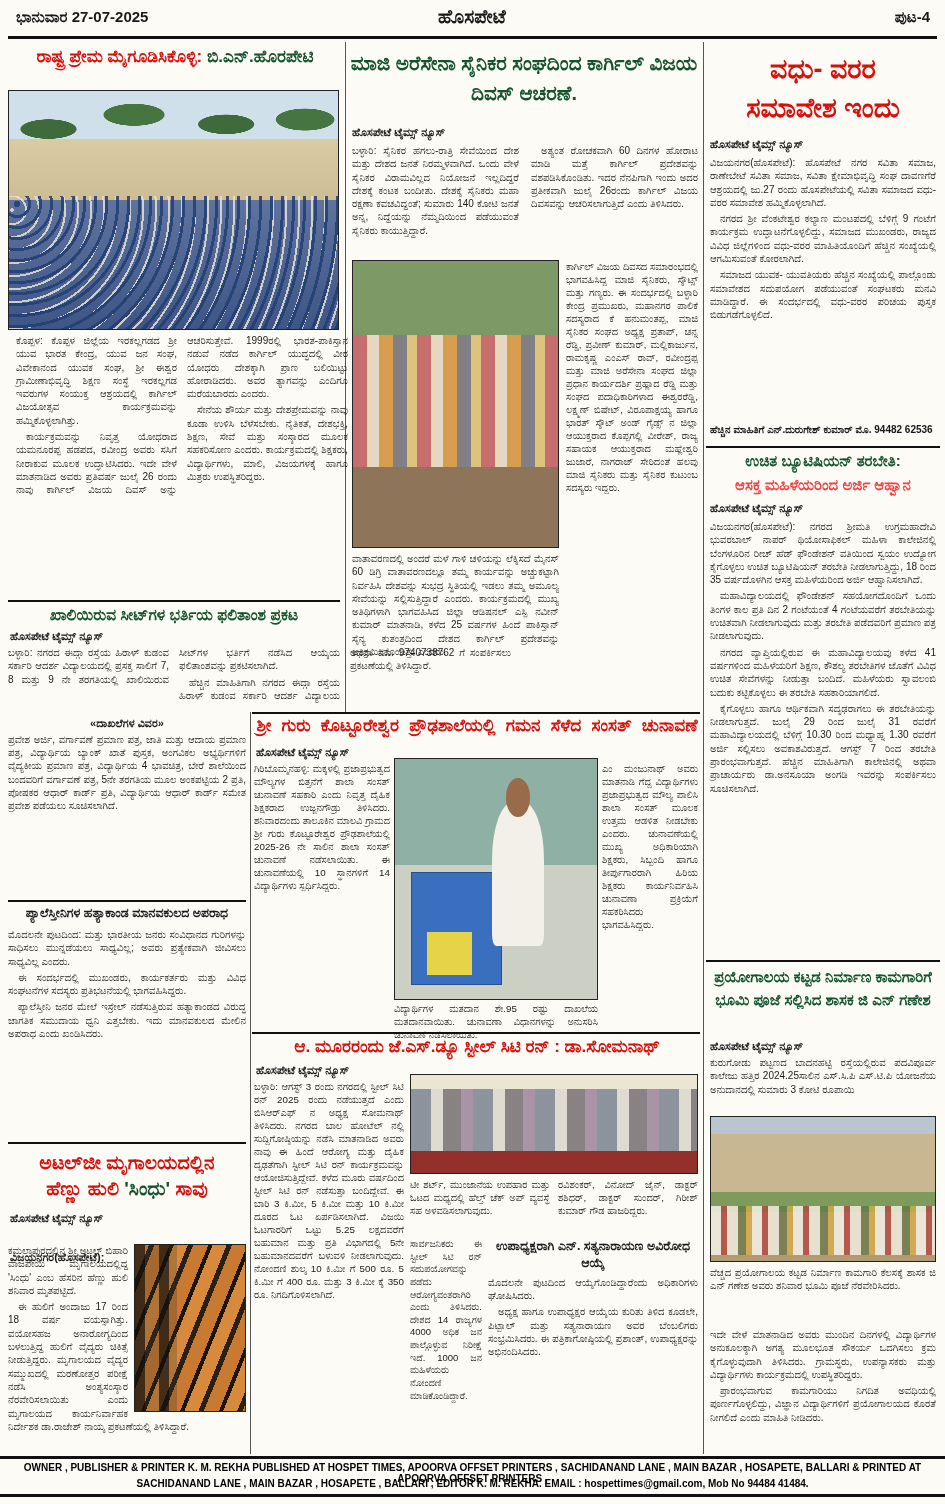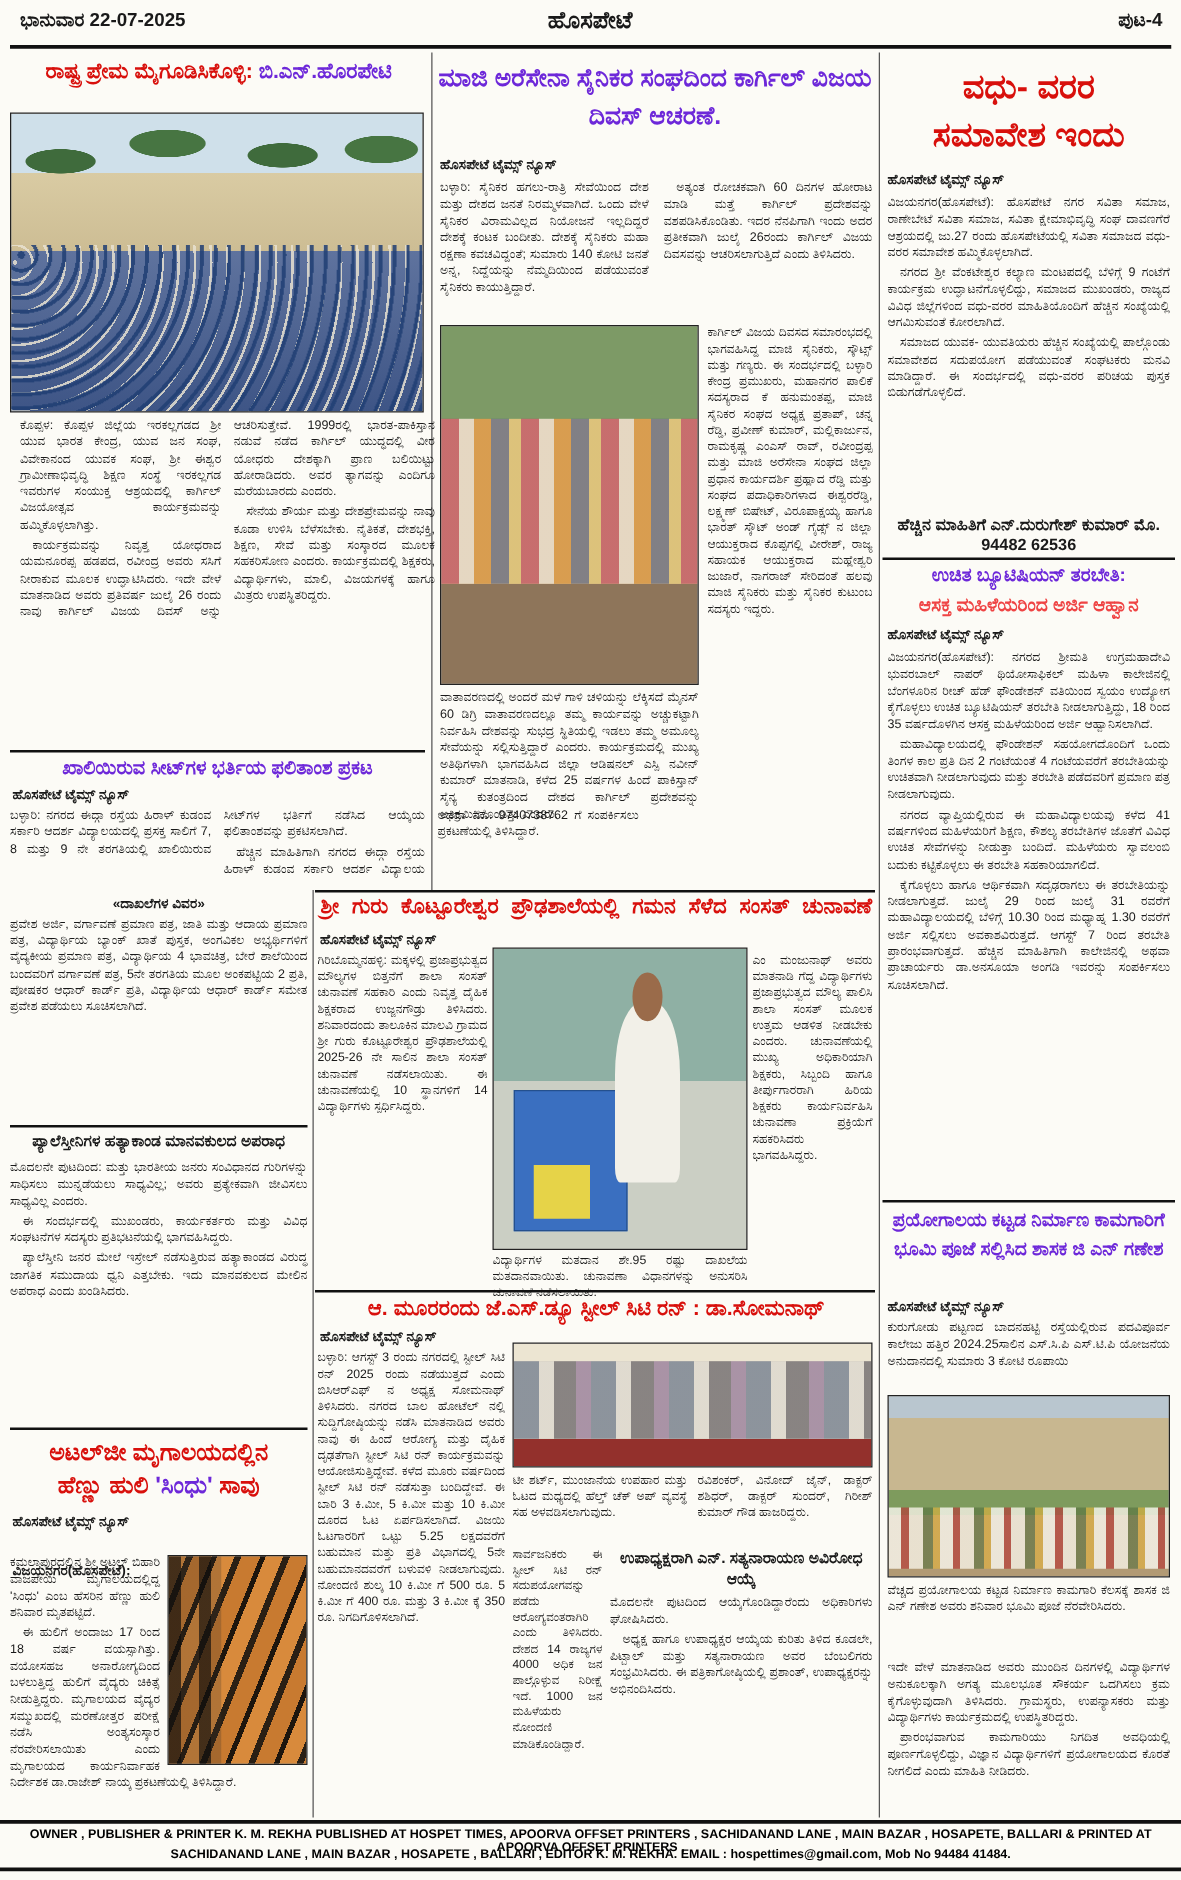--- a/index.html
+++ b/index.html
@@ -3,21 +3,21 @@
 <meta charset="utf-8">
 <style>
   html,body{margin:0;padding:0;background:#e9e7e0;}
   .page{position:relative;width:945px;height:1504px;background:#fcfbf6;margin:0 auto;
         font-family:"Liberation Sans","DejaVu Sans",sans-serif;color:#191919;overflow:hidden;}
   .abs{position:absolute;}
   .rule{background:#111;}
   .vrule{background:#555;width:1px;}
   .hl{font-weight:bold;text-align:center;line-height:1.25;}
   .red{color:#d8100c;}
-  .blue{color:#6d28d9;}
+  .blue{color:#14532d;}
   .green{color:#ef4444;}
   .byline{font-weight:bold;font-size:11px;}
   .body-txt{font-size:10px;line-height:1.33;text-align:justify;word-break:break-word;}
   .body-txt p{margin:0 0 3px 0;text-indent:10px;}
   .body-txt p.noind{text-indent:0;}
   .cols2{column-count:2;column-gap:10px;}
   .subhead-b{font-weight:bold;text-align:center;font-size:11px;margin:2px 0;}
   .photo{border:1px solid #222;box-sizing:border-box;overflow:hidden;}
   
   .ph-school{background:
@@ -46,21 +46,21 @@
   .ph-pooja{background:linear-gradient(180deg,#b9c6cf 0 12%,#c8b790 12% 52%,#7e9b5d 52% 66%,#b29a74 66% 100%);}
   .ph-pooja:after{content:"";position:absolute;left:0;right:0;bottom:4%;height:34%;
     background:repeating-linear-gradient(90deg,rgba(250,248,240,.8) 0 10px,rgba(182,62,58,.7) 10px 16px,rgba(246,242,230,.8) 16px 27px,rgba(86,112,62,.6) 27px 35px,rgba(230,180,60,.6) 35px 41px);}
   .footer-line{width:945px;text-align:center;font-weight:bold;font-size:10px;color:#000;}
 </style>
 </head>
 <body>
 
 <div class="page">
 
-  <div class="abs" style="left:16px;top:8px;width:230px;font-weight:bold;font-size:15px;">ಭಾನುವಾರ 22-07-2025</div>
+  <div class="abs" style="left:16px;top:8px;width:230px;font-weight:bold;font-size:15px;">ಭಾನುವಾರ 27-07-2025</div>
   <div class="abs" style="left:352px;top:6px;width:240px;text-align:center;font-weight:bold;font-size:19px;">ಹೊಸಪೇಟೆ</div>
   <div class="abs" style="left:840px;top:8px;width:90px;text-align:right;font-weight:bold;font-size:15px;">ಪುಟ-4</div>
   <div class="abs rule" style="left:8px;top:36px;width:929px;height:3px;"></div>
 
   <div class="abs vrule" style="left:345px;top:42px;height:670px;"></div>
   <div class="abs vrule" style="left:703px;top:42px;height:1412px;"></div>
   <div class="abs vrule" style="left:250px;top:712px;height:742px;"></div>
 
   <div class="abs hl" style="left:10px;top:46px;width:330px;font-size:17px;">
     <span class="red">ರಾಷ್ಟ್ರ ಪ್ರೇಮ ಮೈಗೂಡಿಸಿಕೊಳ್ಳಿ: </span><span class="blue">ಬಿ.ಎನ್.ಹೊರಪೇಟಿ</span>
@@ -163,21 +163,21 @@
   <div class="abs hl red" style="left:706px;top:50px;width:234px;font-size:27px;line-height:1.45;">
     <div>ವಧು- ವರರ</div>
     <div>ಸಮಾವೇಶ ಇಂದು</div>
   </div>
   <div class="abs byline" style="left:710px;top:138px;">ಹೊಸಪೇಟೆ ಟೈಮ್ಸ್ ನ್ಯೂಸ್</div>
   <div class="abs body-txt" style="left:710px;top:156px;width:226px;height:264px;">
     <p class="noind">ವಿಜಯನಗರ(ಹೊಸಪೇಟೆ): ಹೊಸಪೇಟೆ ನಗರ ಸವಿತಾ ಸಮಾಜ, ರಾಣೇಬೇಟೆ ಸವಿತಾ ಸಮಾಜ, ಸವಿತಾ ಕ್ಷೇಮಾಭಿವೃದ್ಧಿ ಸಂಘ ದಾವಣಗೆರೆ ಆಶ್ರಯದಲ್ಲಿ ಜು.27 ರಂದು ಹೊಸಪೇಟೆಯಲ್ಲಿ ಸವಿತಾ ಸಮಾಜದ ವಧು-ವರರ ಸಮಾವೇಶ ಹಮ್ಮಿಕೊಳ್ಳಲಾಗಿದೆ.</p>
     <p>ನಗರದ ಶ್ರೀ ವೆಂಕಟೇಶ್ವರ ಕಲ್ಯಾಣ ಮಂಟಪದಲ್ಲಿ ಬೆಳಿಗ್ಗೆ 9 ಗಂಟೆಗೆ ಕಾರ್ಯಕ್ರಮ ಉದ್ಘಾಟನೆಗೊಳ್ಳಲಿದ್ದು, ಸಮಾಜದ ಮುಖಂಡರು, ರಾಜ್ಯದ ವಿವಿಧ ಜಿಲ್ಲೆಗಳಿಂದ ವಧು-ವರರ ಮಾಹಿತಿಯೊಂದಿಗೆ ಹೆಚ್ಚಿನ ಸಂಖ್ಯೆಯಲ್ಲಿ ಆಗಮಿಸುವಂತೆ ಕೋರಲಾಗಿದೆ.</p>
     <p>ಸಮಾಜದ ಯುವಕ- ಯುವತಿಯರು ಹೆಚ್ಚಿನ ಸಂಖ್ಯೆಯಲ್ಲಿ ಪಾಲ್ಗೊಂಡು ಸಮಾವೇಶದ ಸದುಪಯೋಗ ಪಡೆಯುವಂತೆ ಸಂಘಟಕರು ಮನವಿ ಮಾಡಿದ್ದಾರೆ. ಈ ಸಂದರ್ಭದಲ್ಲಿ ವಧು-ವರರ ಪರಿಚಯ ಪುಸ್ತಕ ಬಿಡುಗಡೆಗೊಳ್ಳಲಿದೆ.</p>
   </div>
-  <div class="abs" style="left:710px;top:412px;width:226px;text-align:center;font-weight:bold;font-size:13px;">ಹೆಚ್ಚಿನ ಮಾಹಿತಿಗೆ ಎನ್.ದುರುಗೇಶ್ ಕುಮಾರ್ ಮೊ. 94482 62536</div>
+  <div class="abs" style="left:710px;top:424px;width:226px;text-align:left;font-weight:bold;font-size:10px;">ಹೆಚ್ಚಿನ ಮಾಹಿತಿಗೆ ಎನ್.ದುರುಗೇಶ್ ಕುಮಾರ್ ಮೊ. 94482 62536</div>
   <div class="abs rule" style="left:706px;top:446px;width:234px;height:2px;"></div>
 
   <div class="abs hl blue" style="left:706px;top:452px;width:234px;font-size:15px;">ಉಚಿತ ಬ್ಯೂಟಿಷಿಯನ್ ತರಬೇತಿ:</div>
   <div class="abs hl green" style="left:706px;top:476px;width:234px;font-size:15px;">ಆಸಕ್ತ ಮಹಿಳೆಯರಿಂದ ಅರ್ಜಿ ಆಹ್ವಾನ</div>
   <div class="abs byline" style="left:710px;top:502px;">ಹೊಸಪೇಟೆ ಟೈಮ್ಸ್ ನ್ಯೂಸ್</div>
   <div class="abs body-txt" style="left:710px;top:520px;width:226px;height:438px;">
     <p class="noind">ವಿಜಯನಗರ(ಹೊಸಪೇಟೆ): ನಗರದ ಶ್ರೀಮತಿ ಉಗ್ರಮಹಾದೇವಿ ಭುವರಬಾಲ್ ನಾಪರ್ ಥಿಯೋಸಾಫಿಕಲ್ ಮಹಿಳಾ ಕಾಲೇಜಿನಲ್ಲಿ ಬೆಂಗಳೂರಿನ ರೀಚ್ ಹೆಡ್ ಫೌಂಡೇಶನ್ ವತಿಯಿಂದ ಸ್ವಯಂ ಉದ್ಯೋಗ ಕೈಗೊಳ್ಳಲು ಉಚಿತ ಬ್ಯೂಟಿಷಿಯನ್ ತರಬೇತಿ ನೀಡಲಾಗುತ್ತಿದ್ದು, 18 ರಿಂದ 35 ವರ್ಷದೊಳಗಿನ ಆಸಕ್ತ ಮಹಿಳೆಯರಿಂದ ಅರ್ಜಿ ಆಹ್ವಾನಿಸಲಾಗಿದೆ.</p>
     <p>ಮಹಾವಿದ್ಯಾಲಯದಲ್ಲಿ ಫೌಂಡೇಶನ್ ಸಹಯೋಗದೊಂದಿಗೆ ಒಂದು ತಿಂಗಳ ಕಾಲ ಪ್ರತಿ ದಿನ 2 ಗಂಟೆಯಂತೆ 4 ಗಂಟೆಯವರೆಗೆ ತರಬೇತಿಯನ್ನು ಉಚಿತವಾಗಿ ನೀಡಲಾಗುವುದು ಮತ್ತು ತರಬೇತಿ ಪಡೆದವರಿಗೆ ಪ್ರಮಾಣ ಪತ್ರ ನೀಡಲಾಗುವುದು.</p>
     <p>ನಗರದ ವ್ಯಾಪ್ತಿಯಲ್ಲಿರುವ ಈ ಮಹಾವಿದ್ಯಾಲಯವು ಕಳೆದ 41 ವರ್ಷಗಳಿಂದ ಮಹಿಳೆಯರಿಗೆ ಶಿಕ್ಷಣ, ಕೌಶಲ್ಯ ತರಬೇತಿಗಳ ಜೊತೆಗೆ ವಿವಿಧ ಉಚಿತ ಸೇವೆಗಳನ್ನು ನೀಡುತ್ತಾ ಬಂದಿದೆ. ಮಹಿಳೆಯರು ಸ್ವಾವಲಂಬಿ ಬದುಕು ಕಟ್ಟಿಕೊಳ್ಳಲು ಈ ತರಬೇತಿ ಸಹಕಾರಿಯಾಗಲಿದೆ.</p>
     <p>ಕೈಗೊಳ್ಳಲು ಹಾಗೂ ಆರ್ಥಿಕವಾಗಿ ಸದೃಢರಾಗಲು ಈ ತರಬೇತಿಯನ್ನು ನೀಡಲಾಗುತ್ತದೆ. ಜುಲೈ 29 ರಿಂದ ಜುಲೈ 31 ರವರೆಗೆ ಮಹಾವಿದ್ಯಾಲಯದಲ್ಲಿ ಬೆಳಿಗ್ಗೆ 10.30 ರಿಂದ ಮಧ್ಯಾಹ್ನ 1.30 ರವರೆಗೆ ಅರ್ಜಿ ಸಲ್ಲಿಸಲು ಅವಕಾಶವಿರುತ್ತದೆ. ಆಗಸ್ಟ್ 7 ರಿಂದ ತರಬೇತಿ ಪ್ರಾರಂಭವಾಗುತ್ತದೆ. ಹೆಚ್ಚಿನ ಮಾಹಿತಿಗಾಗಿ ಕಾಲೇಜಿನಲ್ಲಿ ಅಥವಾ ಪ್ರಾಚಾರ್ಯರು ಡಾ.ಅನಸೂಯಾ ಅಂಗಡಿ ಇವರನ್ನು ಸಂಪರ್ಕಿಸಲು ಸೂಚಿಸಲಾಗಿದೆ.</p>

